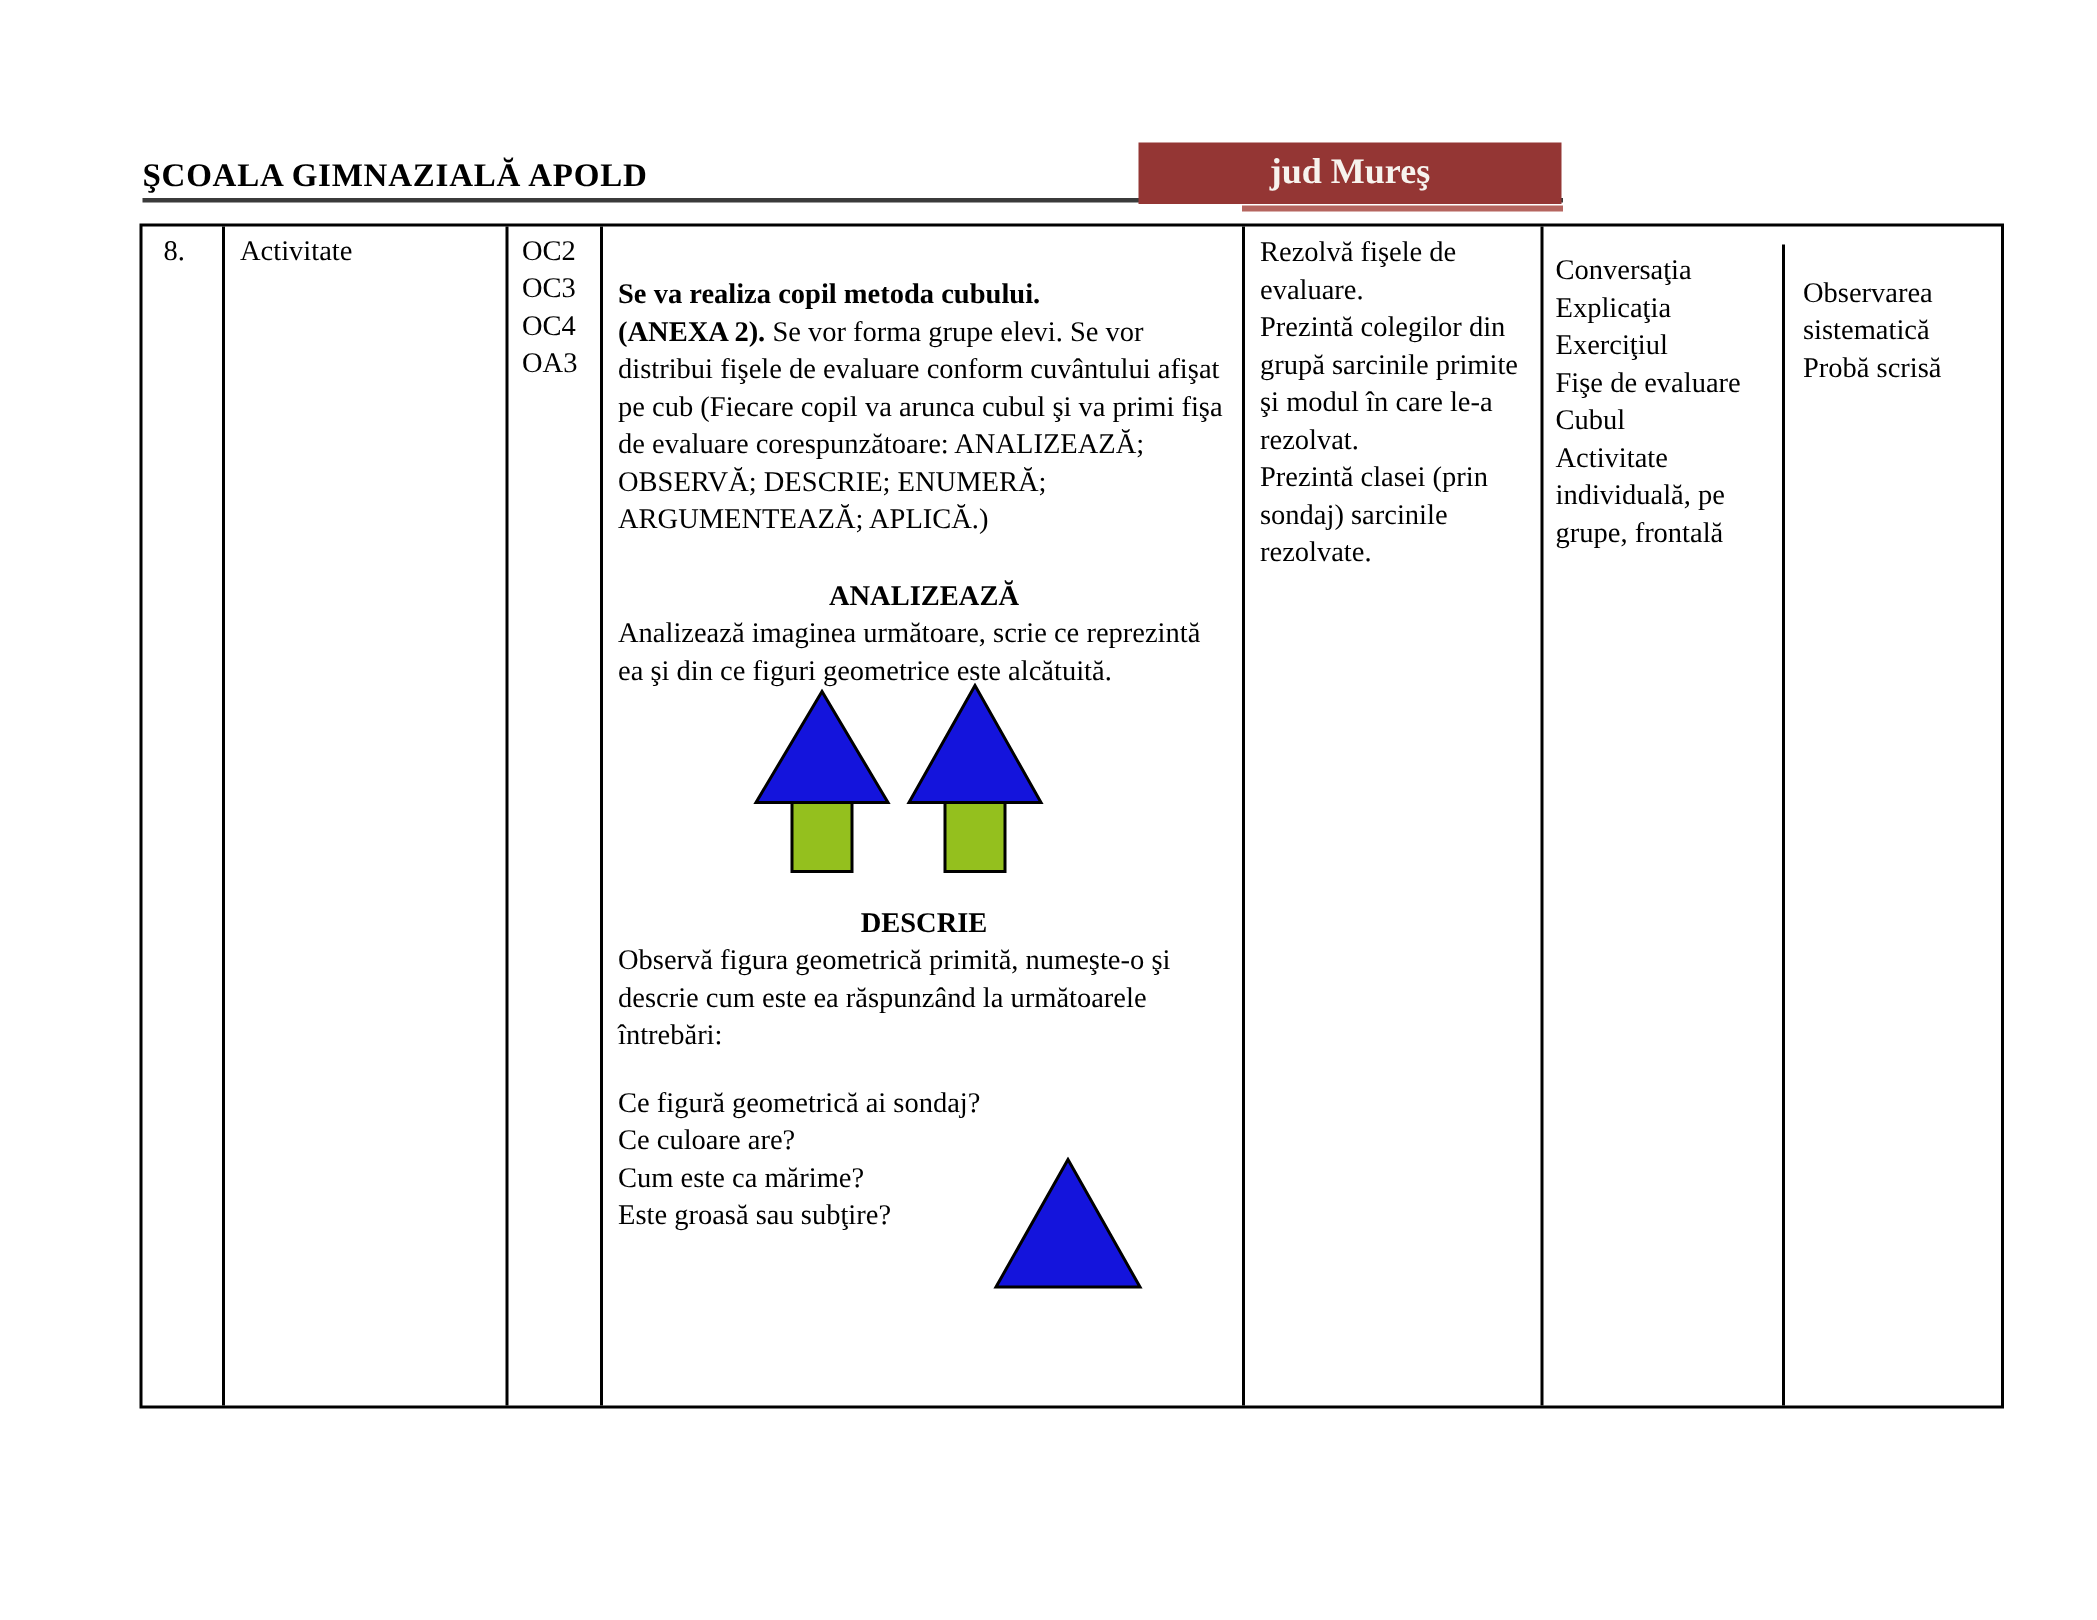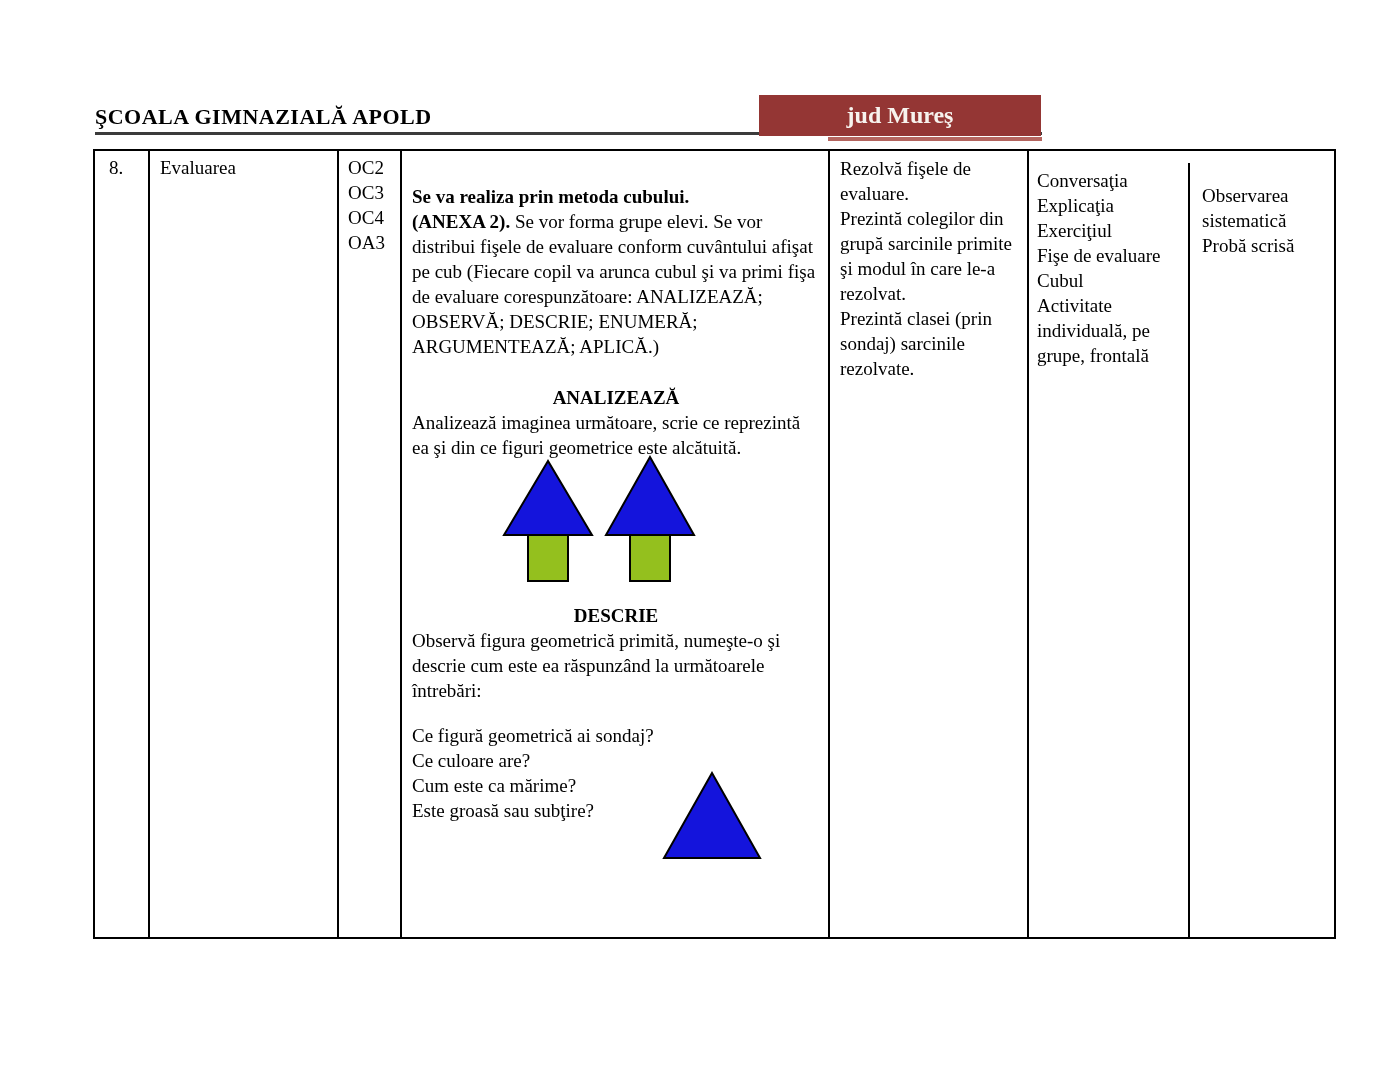--- a/index.html
+++ b/index.html
@@ -64,33 +64,33 @@
   <div class="hdr-county" style="background: rgb(148, 54, 52);">jud Mureş</div>
   <div class="hdr-strip"></div>
 
   <div class="tbl">
 
     <div class="col c1">
       <span>8.</span>
     </div>
 
     <div class="col c2">
-      <span>Evaluarea</span>
+      <span>Activitate</span>
     </div>
 
     <div class="col c3">
       <div>OC2</div>
       <div>OC3</div>
       <div>OC4</div>
       <div>OA3</div>
     </div>
 
     <div class="col c4">
       <p class="p-intro">
-        <strong class="block">Se va realiza prin metoda cubului.</strong>
+        <strong class="block">Se va realiza copil metoda cubului.</strong>
         <strong>(ANEXA 2).</strong><span> Se vor forma grupe elevi. Se vor distribui fişele de evaluare conform cuvântului afişat pe cub (Fiecare copil va arunca cubul şi va primi fişa de evaluare corespunzătoare: ANALIZEAZĂ; OBSERVĂ; DESCRIE; ENUMERĂ; ARGUMENTEAZĂ; APLICĂ.)</span>
       </p>
 
       <p class="sec-title t-analizeaza">ANALIZEAZĂ</p>
       <p>Analizează imaginea următoare, scrie ce reprezintă ea şi din ce figuri geometrice este alcătuită.</p>
 
       <svg class="shape tree1" width="92" height="124" viewBox="0 0 92 124">
         <rect x="26" y="74" width="40" height="48" stroke-width="2" fill="#94c01e" stroke="#000000"></rect>
         <polygon points="46,2 2,76 90,76" stroke-width="2" fill="#1414dc" stroke="#000000"></polygon>
       </svg>

